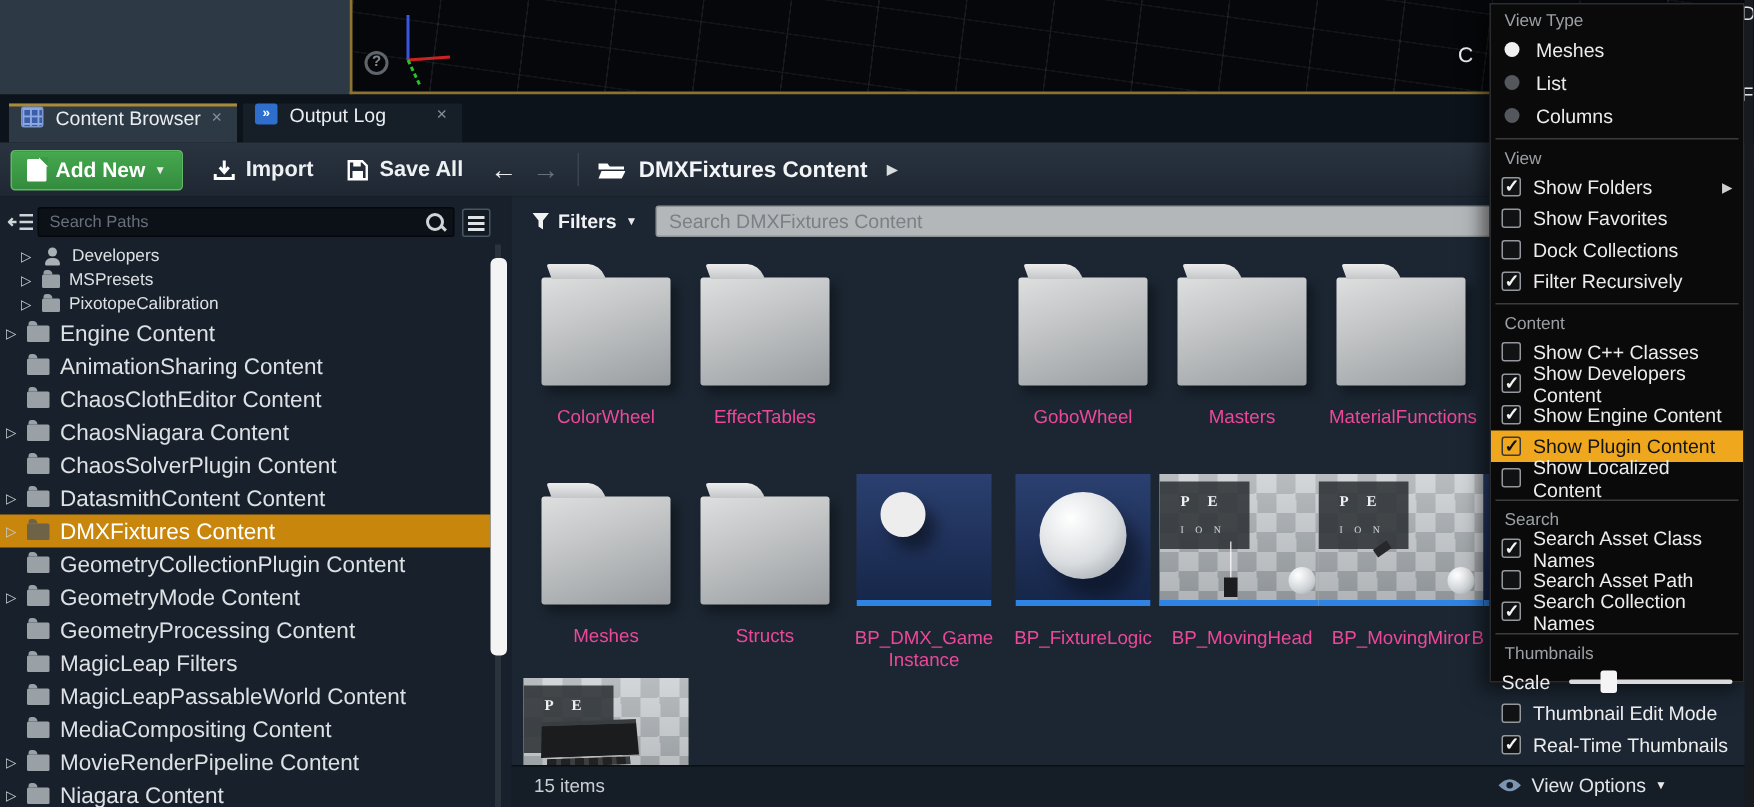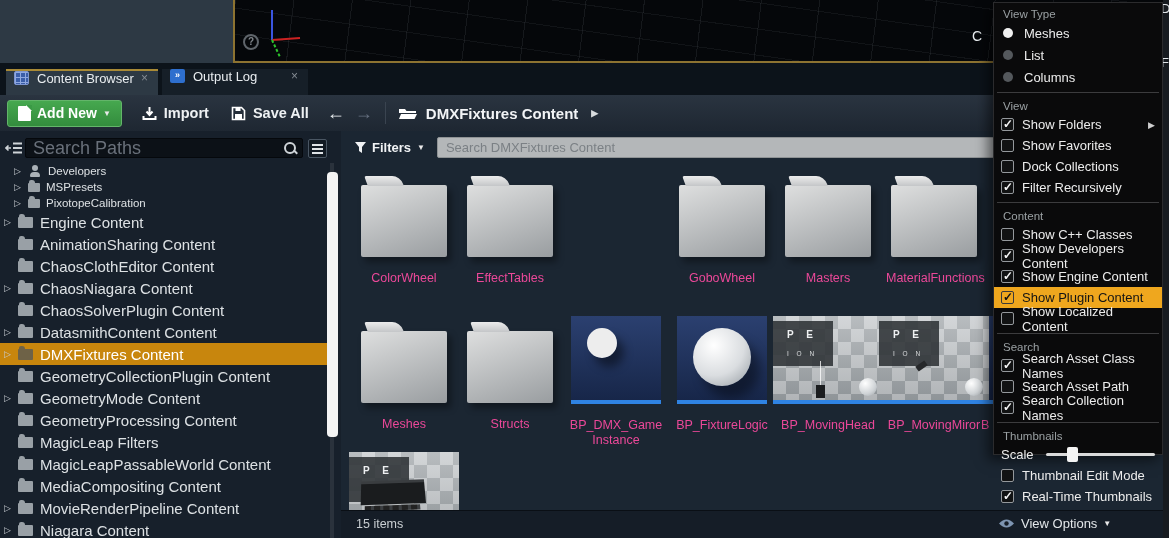--- a/index.html
+++ b/index.html
@@ -49,21 +49,21 @@
   .crumb-caret { font-size:9px; color:#d8dcde; margin-left:4px; }
   .pg-icon { width:13px; height:15px; background:#fff; border-radius:1px; position:relative; }
   .pg-icon::after { content:""; position:absolute; right:-1px; top:-1px; border:3px solid #3a9a45;
     border-left-color:#fff; border-bottom-color:#fff; }
 
   
   .left-panel { position:absolute; left:0; top:131px; width:341px; bottom:0; background:#17202b; }
   .lp-toprow { position:absolute; left:0; top:6px; width:100%; height:22px; display:flex; align-items:center; }
   .collapse-ico { width:20px; margin-left:5px; flex:none; }
   .search-paths { width:278px; height:20px; background:#0c1117; border:1px solid #05080c; border-radius:2px;
-    color:#cfd4d8; font-size:18px; padding:0 22px 0 7px; }
+    color:#cfd4d8; font-size:11px; padding:0 22px 0 7px; }
   .search-paths::placeholder { color:#69707a; }
   .mag { position:relative; width:14px; height:14px; margin-left:-20px; flex:none; }
   .mag::before { content:""; position:absolute; left:1px; top:1px; width:8px; height:8px;
     border:2px solid #cfd4d8; border-radius:50%; }
   .mag::after { content:""; position:absolute; left:10px; top:10px; width:5px; height:2px;
     background:#cfd4d8; transform:rotate(45deg); }
   .listview-btn { width:19px; height:19px; margin-left:11px; border:1px solid #4a5663; border-radius:2px;
     background:#121a23; position:relative; flex:none; }
   .listview-btn::before { content:""; position:absolute; left:3px; right:3px; top:4px; height:10px;
     background:linear-gradient(#dfe3e6 2px, transparent 2px); background-size:100% 4px; }
@@ -104,21 +104,21 @@
     background:linear-gradient(180deg,#2b4070,#162547); }
   .bp-bar { position:absolute; left:0; right:0; bottom:0; height:4px; background:#2f83e3; }
   .ring { position:absolute; left:16px; top:12px; width:30px; height:30px; border:15px solid #ededed;
     border-radius:50%; box-shadow:7px 9px 10px rgba(0,0,0,.45); }
   .sphere-big { position:absolute; left:16px; top:12px; width:58px; height:58px; border-radius:50%;
     background:radial-gradient(circle at 36% 30%, #ffffff, #dadde0 55%, #a9afb4 85%, #8d9398);
     box-shadow:9px 12px 11px rgba(0,0,0,.4); }
   .scene { position:relative; width:110px; height:88px; overflow:hidden;
     background-image:linear-gradient(rgba(255,255,255,.28), rgba(0,0,0,.10)),
       conic-gradient(#c3c7ca 0 25%, #9da3a7 0 50%, #c3c7ca 0 75%, #9da3a7 0);
-    background-size:100% 100%, 26px 26px; }
+    background-size:100% 100%, 26px 26px;font-family:Liberation Serif, serif; }
   .wmark { position:absolute; left:0; top:5px; width:60px; height:45px; background:rgba(45,50,53,.88);
     color:#eef0f1; padding:8px 0 0 14px; }
   .wm1 { font-size:10px; font-weight:bold; letter-spacing:5px; }
   .wm2 { font-size:6.5px; letter-spacing:3px; opacity:.85; margin-top:10px; }
   .mini-sphere { position:absolute; right:6px; bottom:8px; width:18px; height:18px; border-radius:50%;
     background:radial-gradient(circle at 35% 30%, #fff, #cfd3d6 60%, #9aa0a5); }
   .beam { position:absolute; left:47px; top:45px; width:1px; height:32px; background:rgba(255,255,255,.75); }
   .head-fix { position:absolute; left:43px; bottom:6px; width:9px; height:13px; background:#1b1d1f; }
   .mirror-fix { position:absolute; left:37px; top:47px; width:11px; height:6px; background:#26282a; transform:rotate(-35deg); }
   .bar-fix { position:absolute; left:12px; top:28px; width:64px; height:24px; background:#1a1c1e;

